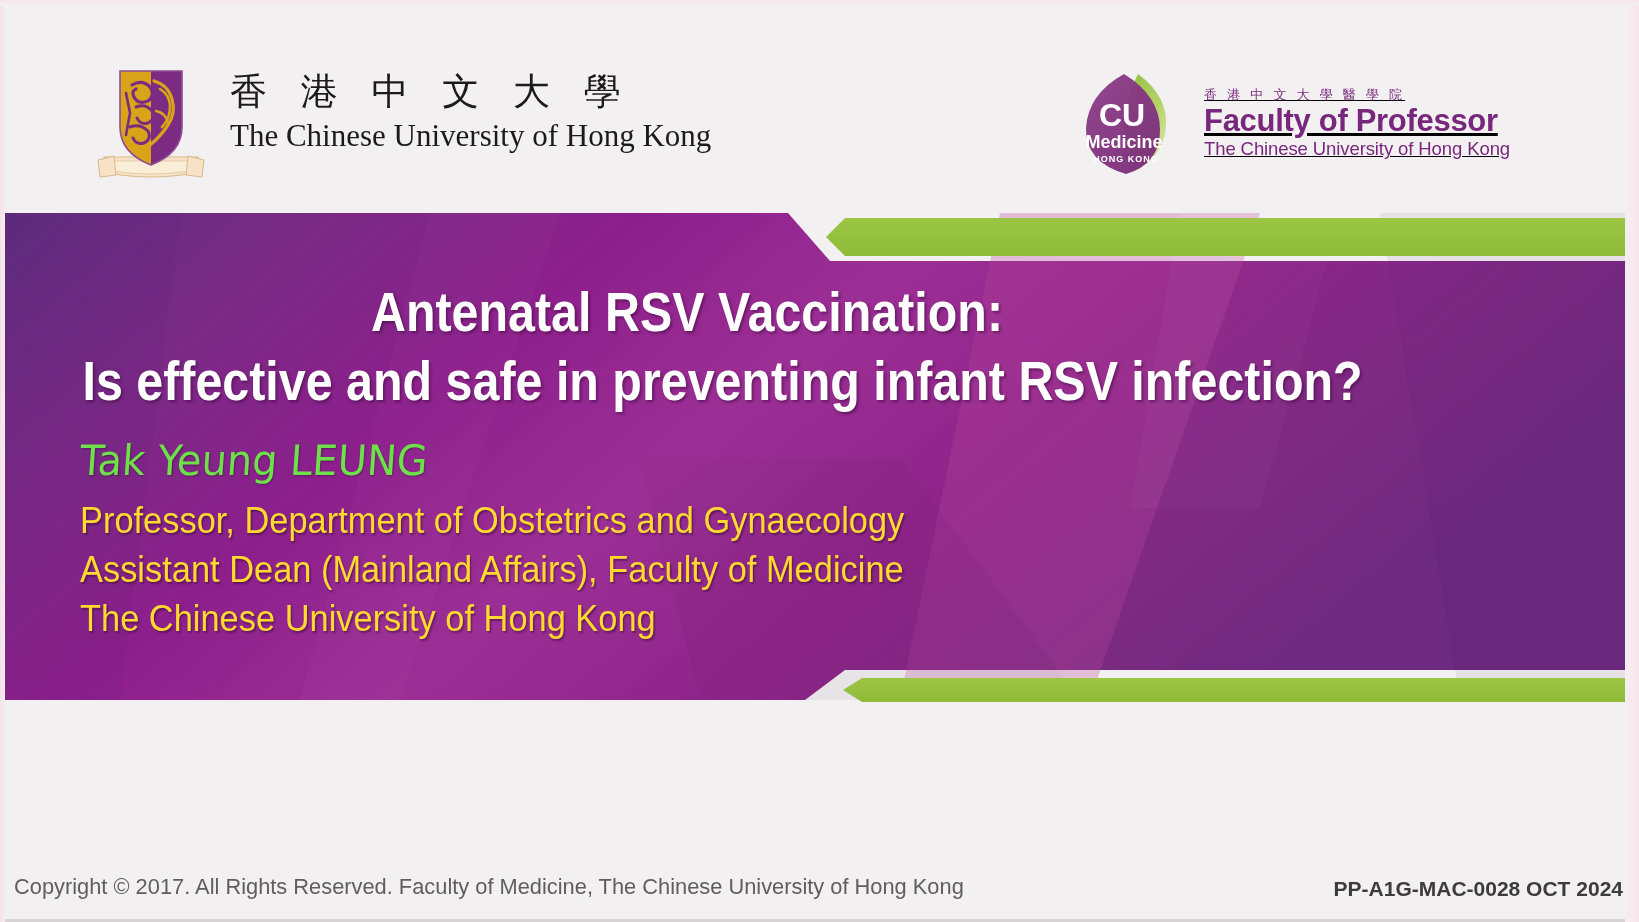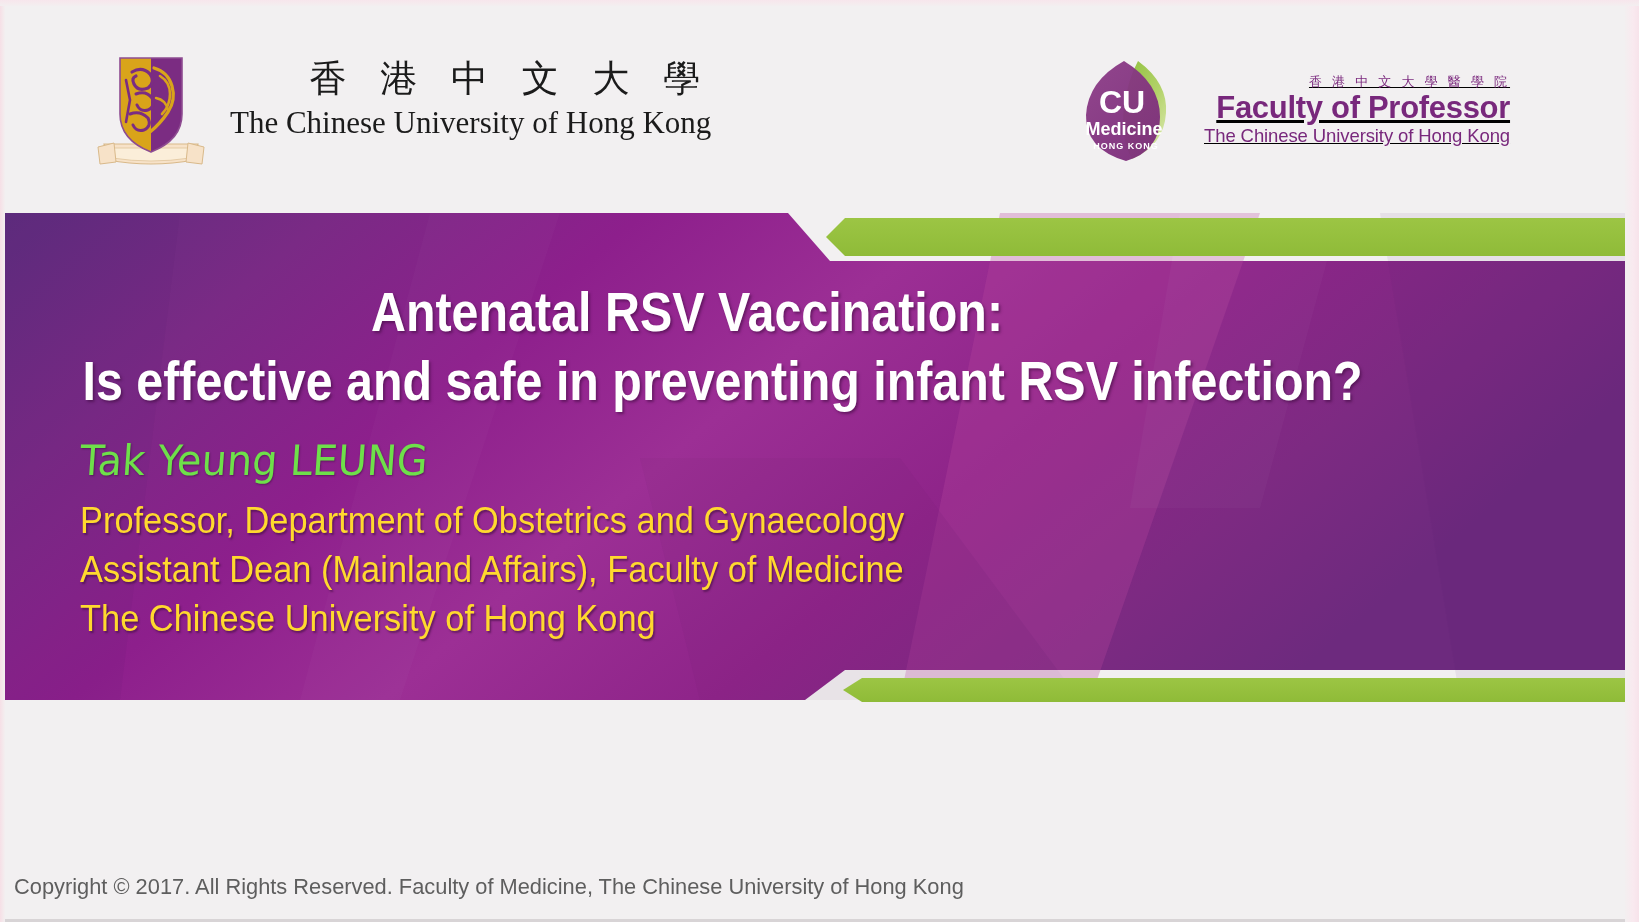--- a/index.html
+++ b/index.html
@@ -39,24 +39,23 @@
     left: 0; top: 0;
     width: 1639px; height: 6px;
     background: linear-gradient(to bottom, #f7e6ec, #f3eff0);
     z-index: 40;
     pointer-events: none;
   }
 
   
   .header {
     position: absolute;
-    left: 0; top: 4px;
+    left: 0; top: 17px;
     width: 1639px;
     height: 208px;
-    text-align: right;
   }
   .cuhk-logo {
     position: absolute;
     left: 90px;
     top: 48px;
     display: flex;
     align-items: flex-start;
   }
   .shield-wrap {
     position: relative;
@@ -348,18 +347,19 @@
 
     <div class="author-block">
       <div class="author-name">Tak Yeung LEUNG</div>
       <div class="author-line first">Professor, Department of Obstetrics and Gynaecology</div>
       <div class="author-line">Assistant Dean (Mainland Affairs), Faculty of Medicine</div>
       <div class="author-line">The Chinese University of Hong Kong</div>
     </div>
   </div>
 
   <div class="footer-left">Copyright © 2017. All Rights Reserved. Faculty of Medicine, The Chinese University of Hong Kong</div>
+  <div class="footer-right">PP-A1G-MAC-0028 OCT 2024</div>
   <div class="footer-rule"></div>
 
   <div class="edge-left"></div>
   <div class="edge-right"></div>
   <div class="edge-top"></div>
 </div>
 
 </body></html>

